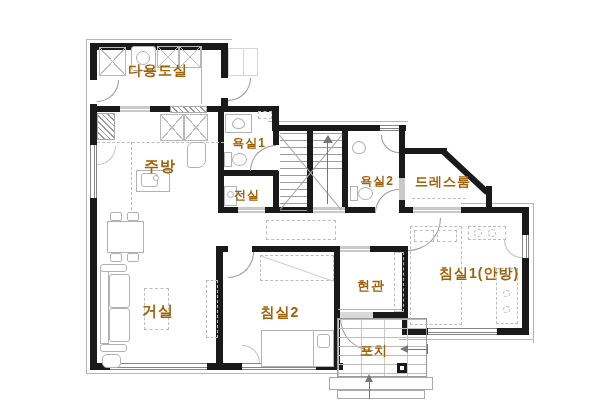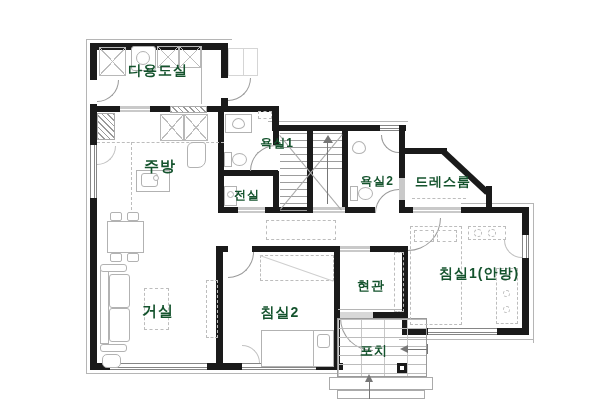--- a/index.html
+++ b/index.html
@@ -20,21 +20,21 @@
   .fd{position:absolute;border:1px dashed #bdbdbd;background:transparent;box-sizing:border-box;}
   .circ{border-radius:50%;}
   .ell{border-radius:50% 50% 50% 50%/60% 60% 40% 40%;}
   .xbox{position:absolute;border:1px solid #b8b8b8;box-sizing:border-box;background-image:
     linear-gradient(to top right,transparent calc(50% - .6px),#bdbdbd calc(50% - .6px) calc(50% + .6px),transparent calc(50% + .6px)),
     linear-gradient(to bottom right,transparent calc(50% - .6px),#bdbdbd calc(50% - .6px) calc(50% + .6px),transparent calc(50% + .6px));}
   .arc{position:absolute;box-sizing:border-box;}
   .line{position:absolute;background:#aaa;transform-origin:0 0;}
   .tri{position:absolute;width:0;height:0;}
   .treads{position:absolute;background:repeating-linear-gradient(to bottom,#9d9d9d 0 1px,transparent 1px 7px);}
-  .lbl{position:absolute;transform:translate(-50%,-50%);font-weight:bold;color:#14532d;
+  .lbl{position:absolute;transform:translate(-50%,-50%);font-weight:bold;color:#a16207;
        white-space:nowrap;letter-spacing:1px;line-height:1;}
   .tile{position:absolute;border:1px solid #9a9a9a;box-sizing:border-box;background-image:
     repeating-linear-gradient(to bottom,#bcbcbc 0 1px,transparent 1px 9px),
     repeating-linear-gradient(to right,#c8c8c8 0 1px,transparent 1px 23px);}
   .stepband{position:absolute;border:1px solid #aaa;box-sizing:border-box;background:#fff;}
 </style>
 </head>
 <body>
 
 <div id="plan">
@@ -203,21 +203,21 @@
   <div class="f circ" style="left:227px;top:191px;width:7px;height:7px;"></div>
 
   <div class="f ell" style="left:352px;top:141px;width:14px;height:13px;"></div>
   <div class="f" style="left:350px;top:186px;width:8px;height:15px;"></div>
   <div class="f circ" style="left:358px;top:187px;width:15px;height:13px;"></div>
 
   <div class="fd" style="left:412px;top:198px;width:54px;height:1px;border-width:1px 0 0 0;"></div>
 
   <div class="lbl" style="left:158px;top:70px;font-size:14px;">다용도실</div>
   <div class="lbl" style="left:160px;top:165px;font-size:15px;">주방</div>
-  <div class="lbl" style="left:249px;top:143px;font-size:12px;margin-left:28px;">욕실1</div>
+  <div class="lbl" style="left:249px;top:143px;font-size:12px;">욕실1</div>
   <div class="lbl" style="left:247px;top:195px;font-size:12px;">전실</div>
   <div class="lbl" style="left:377px;top:181px;font-size:12px;">욕실2</div>
   <div class="lbl" style="left:443px;top:181px;font-size:13px;">드레스룸</div>
   <div class="lbl" style="left:158px;top:310px;font-size:15px;">거실</div>
   <div class="lbl" style="left:280px;top:312px;font-size:14px;">침실2</div>
   <div class="lbl" style="left:371px;top:285px;font-size:13px;">현관</div>
   <div class="lbl" style="left:467px;top:273px;font-size:14px;margin-left:12px;">침실1(안방)</div>
   <div class="lbl" style="left:374px;top:350px;font-size:13px;">포치</div>
 
 </div>

